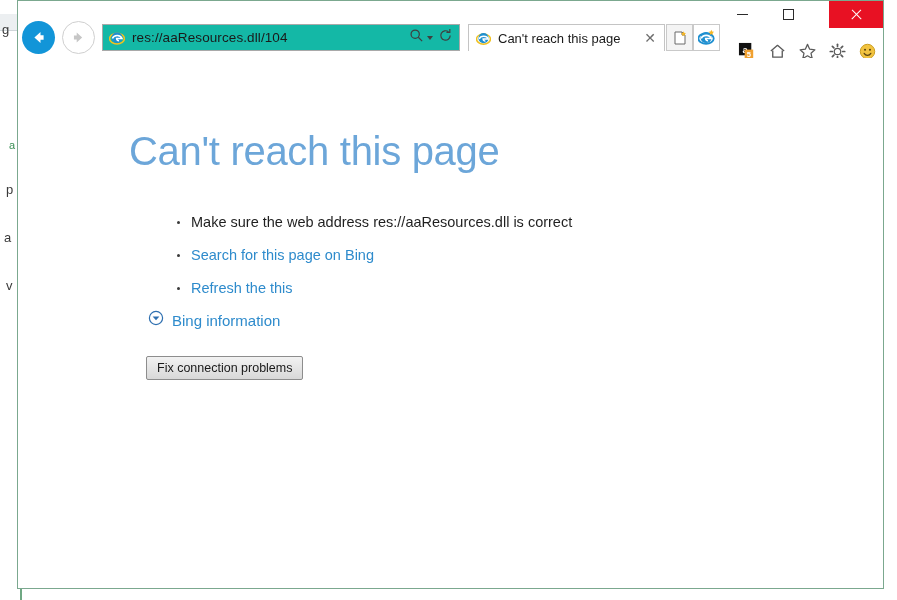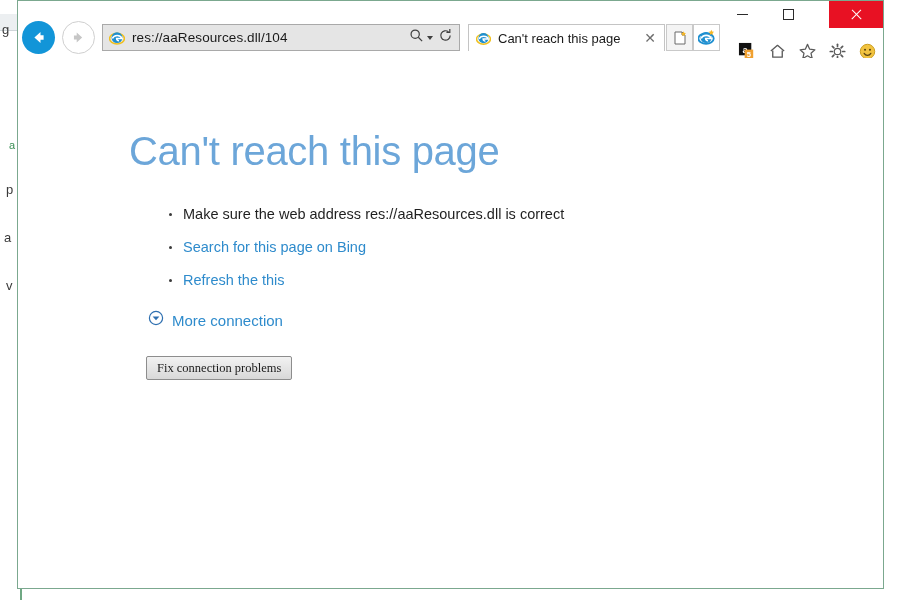--- a/index.html
+++ b/index.html
@@ -65,21 +65,21 @@
   .navbtn{
     position:absolute;top:3px;width:33px;height:33px;border-radius:50%;
     display:flex;align-items:center;justify-content:center;box-sizing:border-box;
   }
   .back{left:4px;background:#1295d8;}
   .fwd{left:44px;background:#ffffff;border:1.6px solid #cfcfcf;}
   .arrow{display:block;}
 
   .addrbar{
     position:absolute;left:84px;top:6px;width:358px;height:27px;
-    border:1px solid #a9a9a9;background:#e5e5e5;box-sizing:border-box;
+    border:1px solid #a9a9a9;background:#14b8a6;box-sizing:border-box;
     display:flex;align-items:center;
   }
   .addr-fav{width:22px;display:flex;align-items:center;justify-content:center;margin-left:3px;}
   .addr-url{
     flex:1;font-size:13.5px;color:#1a1a1a;white-space:nowrap;overflow:hidden;
     padding-left:4px;letter-spacing:.1px;
   }
   .addr-tools{display:flex;align-items:center;gap:2px;padding-right:6px;}
   .search-caret{
     width:0;height:0;border-left:3.5px solid transparent;border-right:3.5px solid transparent;
@@ -118,21 +118,21 @@
   
   .content{
     position:absolute;left:0;top:57px;right:0;bottom:0;background:#ffffff;overflow:hidden;
   }
   .err-title{
     position:absolute;left:111px;top:71px;
     font-size:40px;color:#6ca6d9;font-weight:400;letter-spacing:-.3px;
     white-space:nowrap;
   }
   .err-list{
-    position:absolute;left:140px;top:143px;margin:4px;padding:0;list-style:none;
+    position:absolute;left:140px;top:143px;margin:12px;padding:0;list-style:none;
   }
   .err-list li{
     position:relative;padding-left:21px;margin-bottom:15px;
     font-size:14.5px;line-height:18px;color:#1f1f1f;white-space:nowrap;
   }
   .err-list li:before{
     content:"";position:absolute;left:7px;top:8px;width:3px;height:3px;
     background:#3a3a3a;border-radius:50%;
   }
   .err-list li.link{color:#1f7bc4;}
@@ -142,21 +142,21 @@
     position:absolute;left:130px;top:252px;display:flex;align-items:center;gap:8px;
   }
   .moreinfo-label{font-size:15px;color:#2e8bcc;white-space:nowrap;}
 
   .fixbtn{
     position:absolute;left:128px;top:298px;height:22px;
     padding:0 10px;display:flex;align-items:center;justify-content:center;
     font-size:12.5px;color:#1a1a1a;white-space:nowrap;
     background:linear-gradient(#f2f2f2,#d8d8d8);
     border:1px solid #8d8d8d;border-radius:2px;
-    font-family:Liberation Serif, serif;
+    font-family:Liberation Sans, sans-serif;
   }
 </style>
 </head>
 <body>
 
 <div class="screen">
 
   <div class="bg-window">
     <div class="bg-topbar"></div>
     <div class="bg-edge"></div>
@@ -312,20 +312,20 @@
         </li>
       </ul>
 
       <div class="moreinfo">
         <span>
           <svg width="16" height="16" viewBox="0 0 16 16">
             <circle cx="8" cy="8" r="6.6" fill="#ffffff" stroke="#2e6fb0" stroke-width="1.2"></circle>
             <path d="M4.6 6.4 L8 10.2 L11.4 6.4 Z" fill="#2e6fb0"></path>
           </svg>
         </span>
-        <span class="moreinfo-label">More connection</span>
+        <span class="moreinfo-label">Bing information</span>
       </div>
 
       <div class="fixbtn">Fix connection problems</div>
 
     </div>
   </div>
 </div>
 
 </body></html>

